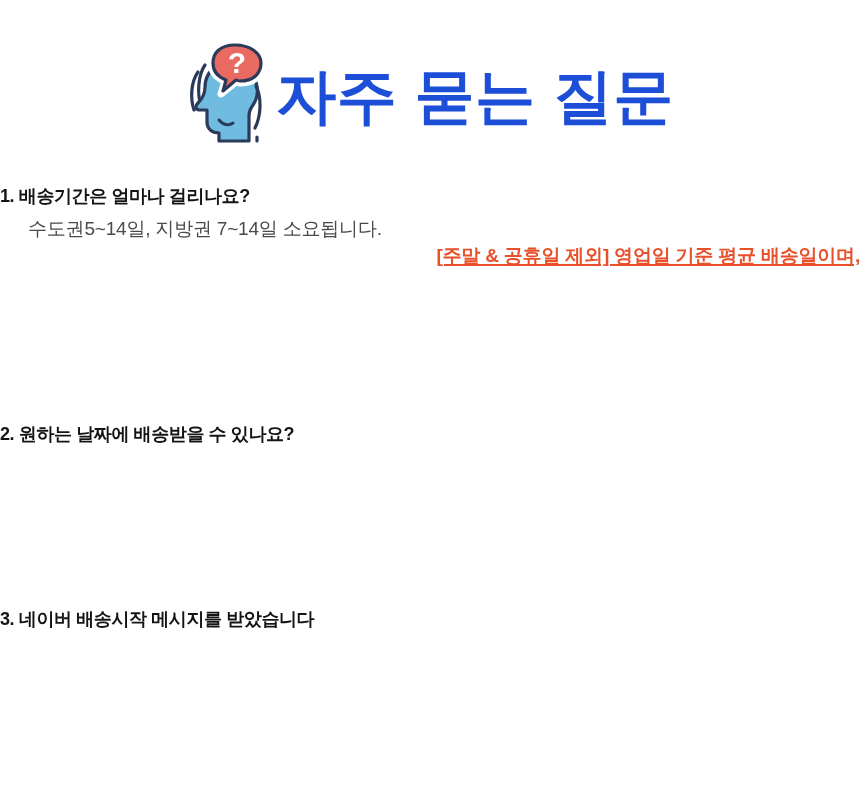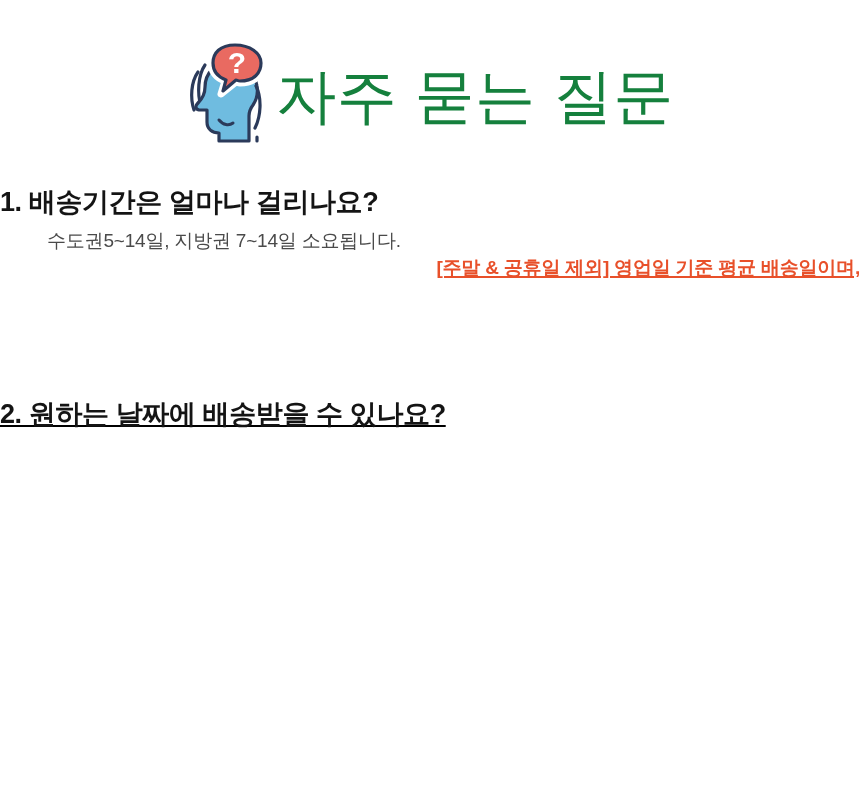--- a/index.html
+++ b/index.html
@@ -30,53 +30,53 @@
   }
   .faq-header-icon {
     width: 78px;
     height: 104px;
     flex: 0 0 auto;
     display: block;
     margin-right: 12px;
   }
   .faq-header-title {
     font-size: 60px;
-    font-weight: 400;
-    color: #15803d;
+    font-weight: 700;
+    color: #1d4ed8;
     letter-spacing: 0.5px;
     line-height: 1.0;
     white-space: nowrap;
     transform: translateY(3px);
   }
 
   
   .faq-list {
     position: absolute;
     left: 0;
     top: 185px;
     width: 860px;
   }
   .faq-item {
     margin-bottom: 0;
   }
   .faq-item + .faq-item {
     margin-top: 0;
   }
   .faq-q {
-    font-size: 27px;
+    font-size: 18px;
     font-weight: 900;
     color: #141414;
     letter-spacing: -0.4px;
     line-height: 1.28;
     margin: 0 0 8px 0;
     white-space: nowrap;
   }
   .faq-a {
     margin: 0;
-    padding-left: 47px;
+    padding-left: 28px;
   }
   .faq-line {
     font-size: 19px;
     line-height: 1.42;
     color: #4a4a4a;
     white-space: nowrap;
     letter-spacing: -0.2px;
   }
   .faq-line.red {
     color: #e8502a;
@@ -86,21 +86,21 @@
     font-weight: 700;
   }
   .faq-line.underline {
     text-decoration: underline;
     text-underline-offset: 2px;
     text-decoration-thickness: 1.5px;
   }
 
   
   .faq-item[data-idx="0"] { position: absolute; top: 0;   left: 0; width: 860px; }
-  .faq-item[data-idx="1"] { position: absolute; top: 212px; left: 0; width: 860px; text-decoration: underline; }
+  .faq-item[data-idx="1"] { position: absolute; top: 238px; left: 0; width: 860px; }
   .faq-item[data-idx="2"] { position: absolute; top: 423px; left: 0; width: 860px; }
 </style>
 </head>
 <body>
 
 <div class="faq-header">
 
   <svg class="faq-header-icon" viewBox="0 0 78 104" aria-hidden="true">
 
     <path d="M12 30 C 5 40, 4 56, 8 68" fill="none" stroke="#2B3A5A" stroke-width="3.2" stroke-linecap="round"></path>
@@ -156,15 +156,16 @@
       <div class="faq-line">수도권5~14일, 지방권 7~14일 소요됩니다.</div>
       <div class="faq-line red bold underline">[주말 &amp; 공휴일 제외] 영업일 기준 평균 배송일이며,</div>
     </div>
   </section>
 
   <section class="faq-item" data-idx="1">
     <h2 class="faq-q">2. 원하는 날짜에 배송받을 수 있나요?</h2>
   </section>
 
   <section class="faq-item" data-idx="2">
+    <h2 class="faq-q">3. 네이버 배송시작 메시지를 받았습니다</h2>
   </section>
 
 </div>
 
 </body></html>

